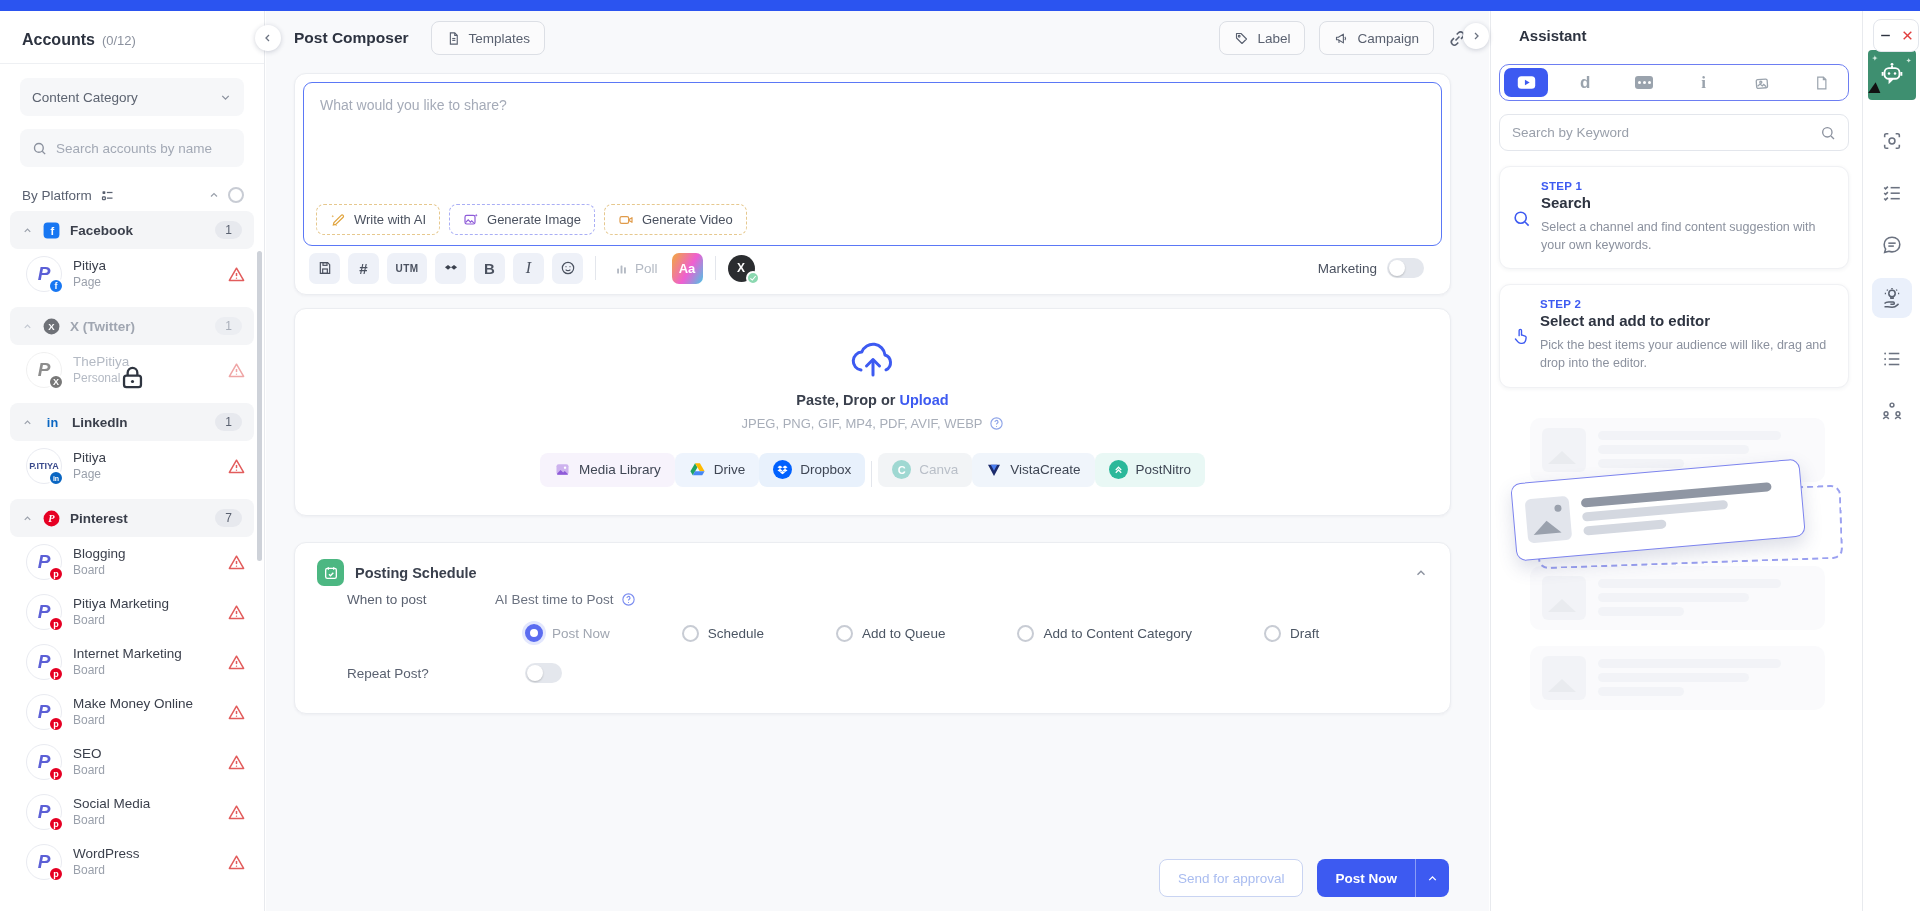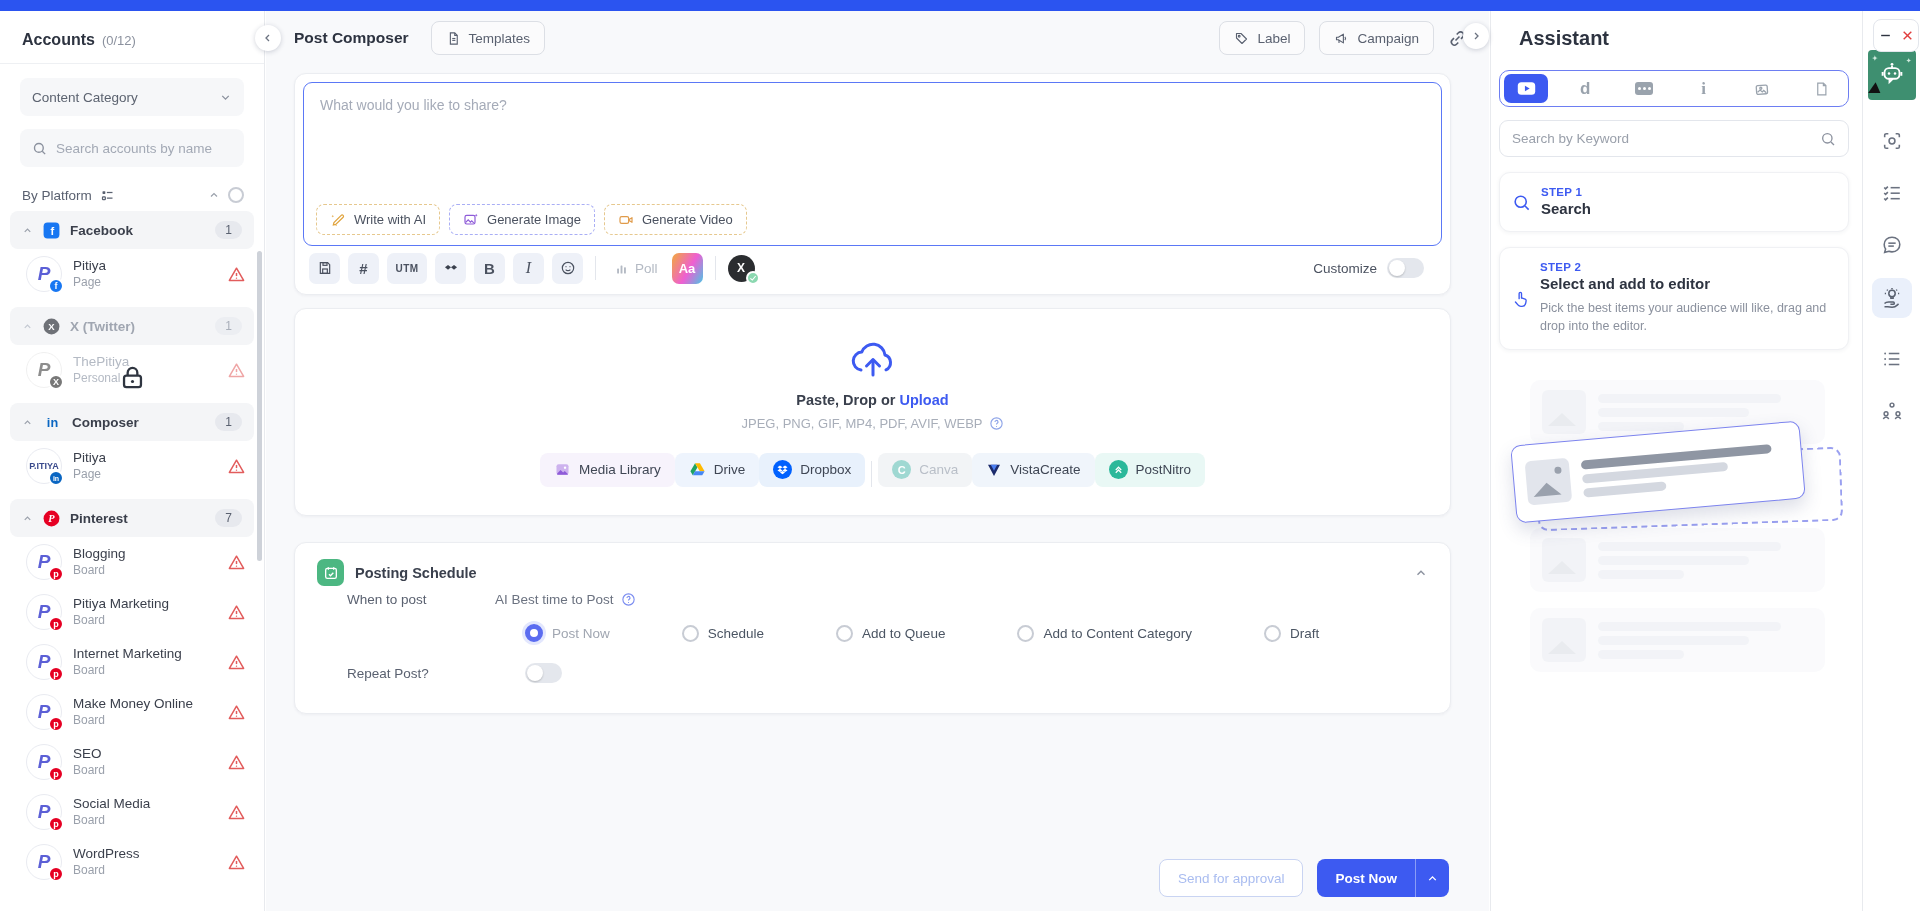--- a/index.html
+++ b/index.html
@@ -126,21 +126,21 @@
 
   .footer-actions { position:absolute; right:40px; bottom:14px; display:flex; align-items:center; gap:14px; }
   .approve-btn { height:38px; padding:0 18px; background:#fff; border:1px solid #c9d4f2; color:#a9bcf0;
     border-radius:8px; font-size:13.5px; cursor:pointer; }
   .postnow { display:flex; height:38px; border-radius:8px; overflow:hidden; background:#3d5af1; color:#fff; cursor:pointer; }
   .postnow .txt { display:flex; align-items:center; padding:0 18px; font-size:13.5px; font-weight:bold; }
   .postnow .caret { display:flex; align-items:center; justify-content:center; width:34px; border-left:1px solid rgba(255,255,255,.4); }
 
   
   .assistant { position:absolute; left:1490px; top:11px; width:371px; height:900px; background:#fff; border-left:1px solid #e8eaee; }
-  .as-title { padding:16px 0 0 28px; font-size:20px; font-weight:bold; color:#2d3340; }
+  .as-title { padding:16px 0 0 28px; font-size:15px; font-weight:bold; color:#2d3340; }
   .as-tabs { margin:20px 12px 0 8px; height:37px; border:1px solid #6d7ef2; border-radius:10px;
     display:flex; align-items:center; padding:0 4px; justify-content:space-between; }
   .as-tab { width:44px; height:29px; border-radius:7px; display:flex; align-items:center; justify-content:center;
     color:#9aa3ad; cursor:pointer; }
   .as-tab.active { background:#3d5af1; color:#fff; }
   .as-tab .glyph { font-size:17px; font-weight:bold; }
   .as-tab .glyph.serif { font-family:"Liberation Serif",serif; }
   .dotsbox { width:18px; height:13px; border-radius:3px; background:#9aa3ad; display:flex; align-items:center;
     justify-content:center; gap:2px; }
   .dotsbox i { width:3px; height:3px; border-radius:50%; background:#fff; }
@@ -318,21 +318,21 @@
       <span class="ico" style="color:#9aa0ab">
         <svg width="11" height="11" viewBox="0 0 24 24" fill="none" stroke="currentColor" stroke-width="2.6">
             <polyline points="6,15 12,9 18,15"></polyline>
           </svg>
         </span>
       <span class="ico">
         <svg width="21" height="19" viewBox="0 0 26 24">
             <text x="13" y="18" font-size="16" font-weight="bold" fill="#0a66c2" text-anchor="middle" font-family="Liberation Sans,sans-serif">in</text>
           </svg>
         </span>
-      <span class="gname">Composer</span>
+      <span class="gname">LinkedIn</span>
       <span class="badge">1</span>
     </div>
     <div class="acct">
       <span class="avatar">
           <span class="pletter" style="font-size:9px;font-style:normal;color:#3a4a8c">P.ITIYA</span>
         <span class="pbadge" style="background:#0a66c2;font-size:7px">in</span>
         </span>
       <span class="meta">
         <div class="aname">Pitiya</div>
         <div class="atype">Page</div>
@@ -611,21 +611,21 @@
         <span class="tb-div"></span>
         <span class="xmini">
           <span>X</span>
           <span class="okbadge">
             <svg width="8" height="8" viewBox="0 0 24 24" fill="none" stroke="#fff" stroke-width="3.4">
                 <polyline points="4,13 10,18 20,6"></polyline>
               </svg>
             </span>
         </span>
         <span class="customize">
-          <span class="lbl">Customize</span>
+          <span class="lbl">Marketing</span>
           <span class="toggle">
               <span class="knob"></span>
             </span>
         </span>
       </div>
     </div>
 
     <div class="card upload-card">
       <span class="ico">
         <svg width="52" height="40" viewBox="0 0 52 40" fill="none" stroke="#3d5af1" stroke-width="3" stroke-linecap="round" stroke-linejoin="round">
@@ -839,20 +839,21 @@
     <div class="step-card">
       <span class="sicon ico">
         <svg width="19" height="19" viewBox="0 0 24 24" fill="none" stroke="currentColor" stroke-width="2">
             <circle cx="11" cy="11" r="7"></circle>
             <line x1="16.5" y1="16.5" x2="21" y2="21"></line>
           </svg>
         </span>
       <div>
         <div class="step-no">STEP 1</div>
         <div class="step-title">Search</div>
+        <div class="step-desc">Select a channel and find content suggestion with your own keywords.</div>
       </div>
     </div>
 
     <div class="step-card">
       <span class="sicon ico">
         <svg width="18" height="18" viewBox="0 0 24 24" fill="none" stroke="currentColor" stroke-width="1.8" stroke-linecap="round" stroke-linejoin="round">
             <path d="M9.5 11.5V4.8a1.6 1.6 0 0 1 3.2 0v5.7"></path>
             <path d="M12.7 10.5l4.8 1.7a2 2 0 0 1 1.3 2.2l-.5 3.2a5 5 0 0 1-4.9 4.2h-1.6a5 5 0 0 1-3.9-1.9L4.6 16"></path>
           </svg>
         </span>

